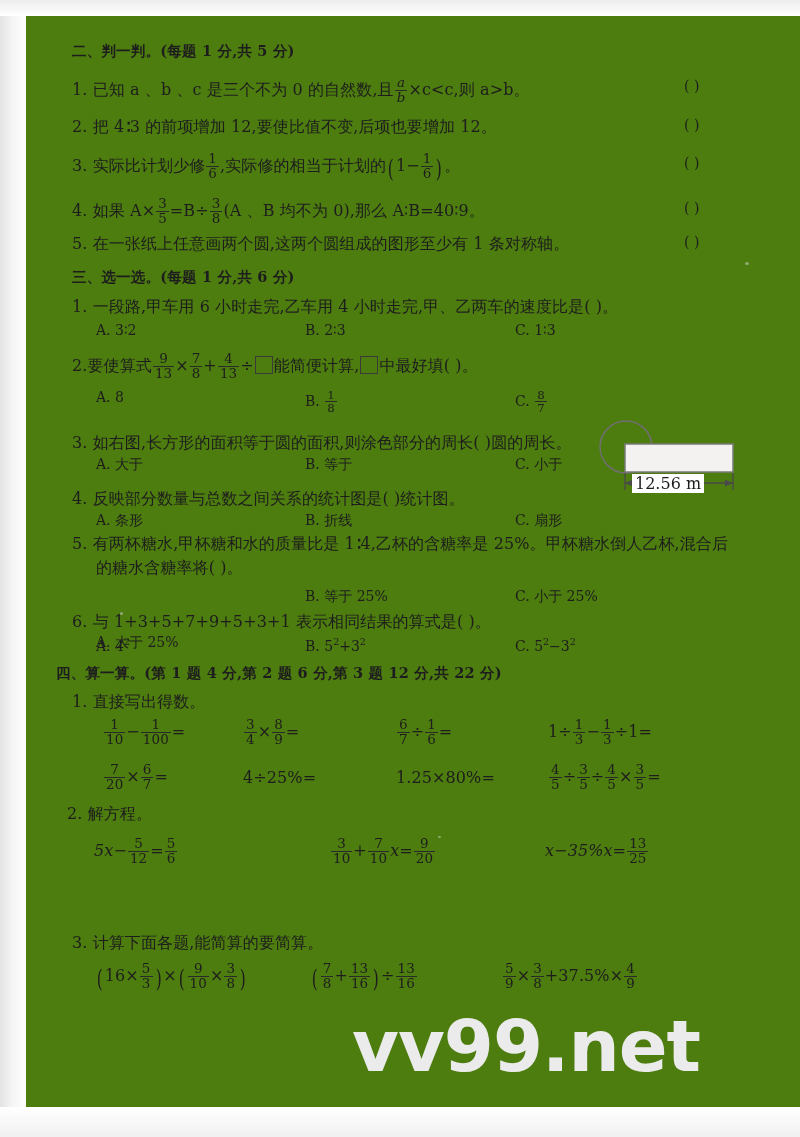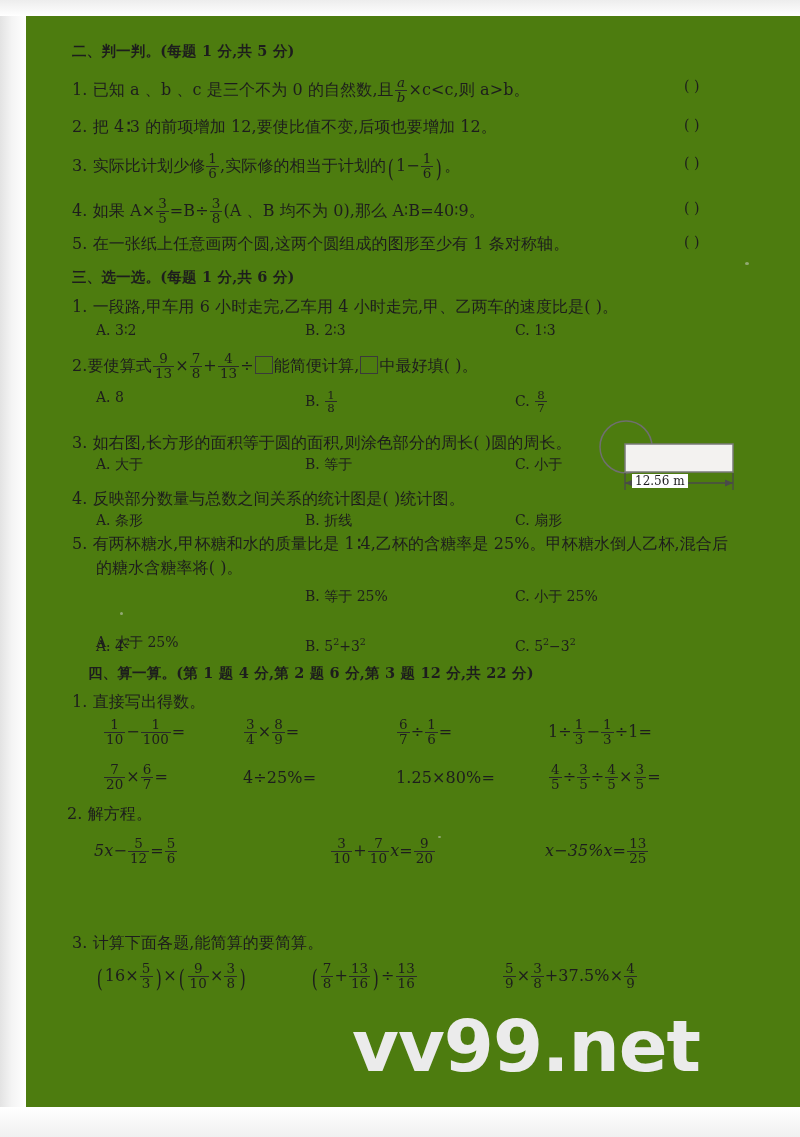--- a/index.html
+++ b/index.html
@@ -232,21 +232,21 @@
         <circle cx="34" cy="27" r="26" fill="none" stroke="#6f6f6f" stroke-width="1.5"></circle>
         <rect x="33" y="24" width="108" height="28" fill="#f3f2f0" stroke="#7a7a7a" stroke-width="1.5"></rect>
         <g stroke="#4a4a4a" stroke-width="1.3">
           <line x1="33" y1="63" x2="141" y2="63"></line>
           <line x1="33" y1="53" x2="33" y2="70"></line>
           <line x1="141" y1="53" x2="141" y2="70"></line>
           <path d="M33 63 L41 59.5 L41 66.5 Z" fill="#4a4a4a" stroke="none"></path>
           <path d="M141 63 L133 59.5 L133 66.5 Z" fill="#4a4a4a" stroke="none"></path>
         </g>
       </svg>
-      <div style="position:absolute;left:40px;top:54px;font-size:12px;background:#fefefe;padding:0 3px;">12.56 m</div>
+      <div style="position:absolute;left:40px;top:54px;font-size:16px;background:#fefefe;padding:0 3px;">12.56 m</div>
     </div>
 
     <div class="blk q" style="left:72px;top:489px;">
       <span>4.</span>
       <span>反映部分数量与总数之间关系的统计图是(      )统计图。</span>
     </div>
     <div class="blk opt" style="left:96px;top:512px;">
       <span>A.</span>
       <span>条形</span>
     </div>
@@ -270,34 +270,38 @@
     </div>
     <div class="blk opt" style="left:305px;top:588px;">
       <span>B.</span>
       <span>等于 25%</span>
     </div>
     <div class="blk opt" style="left:515px;top:588px;">
       <span>C.</span>
       <span>小于 25%</span>
     </div>
 
+    <div class="blk q" style="left:72px;top:612px;">
+      <span>6.</span>
+      <span>与 1+3+5+7+9+5+3+1 表示相同结果的算式是(      )。</span>
+    </div>
     <div class="blk opt" style="left:96px;top:636px;">
       <span>A.</span>
       <span>4</span><sup class="pw">2</sup>
     </div>
     <div class="blk opt" style="left:305px;top:636px;">
       <span>B.</span>
       <span>5</span><sup class="pw">2</sup><span>+</span><span>3</span><sup class="pw">2</sup>
     </div>
     <div class="blk opt" style="left:515px;top:636px;text-align:right;">
       <span>C.</span>
       <span>5</span><sup class="pw">2</sup><span>−</span><span>3</span><sup class="pw">2</sup>
     </div>
 
-    <div class="blk sec-head" style="left:88px;top:664px;">四、算一算。(第 1 题 4 分,第 2 题 6 分,第 3 题 12 分,共 22 分)</div>
+    <div class="blk sec-head" style="left:56px;top:664px;">四、算一算。(第 1 题 4 分,第 2 题 6 分,第 3 题 12 分,共 22 分)</div>
     <div class="blk q" style="left:72px;top:692px;">1. 直接写出得数。</div>
 
     <div class="blk q" style="left:103px;top:718px;">
       <span class="frac"><span class="num">1</span><span class="den">10</span></span><span>−</span><span class="frac"><span class="num">1</span><span class="den">100</span></span><span>=</span>
     </div>
     <div class="blk q" style="left:243px;top:718px;">
       <span class="frac"><span class="num">3</span><span class="den">4</span></span><span>×</span><span class="frac"><span class="num">8</span><span class="den">9</span></span><span>=</span>
     </div>
     <div class="blk q" style="left:396px;top:718px;">
       <span class="frac"><span class="num">6</span><span class="den">7</span></span><span>÷</span><span class="frac"><span class="num">1</span><span class="den">6</span></span><span>=</span>

